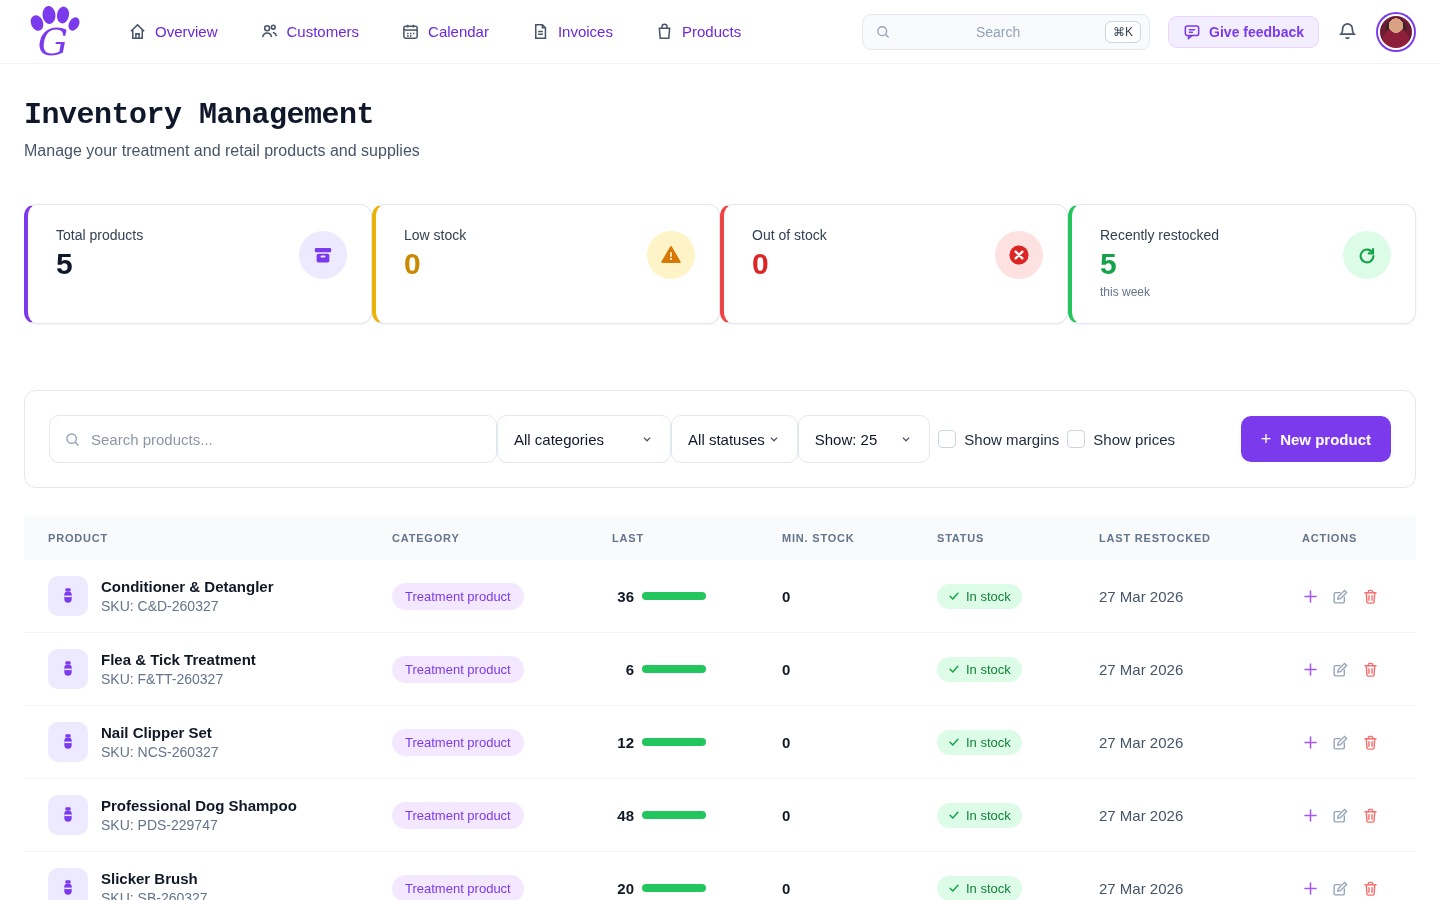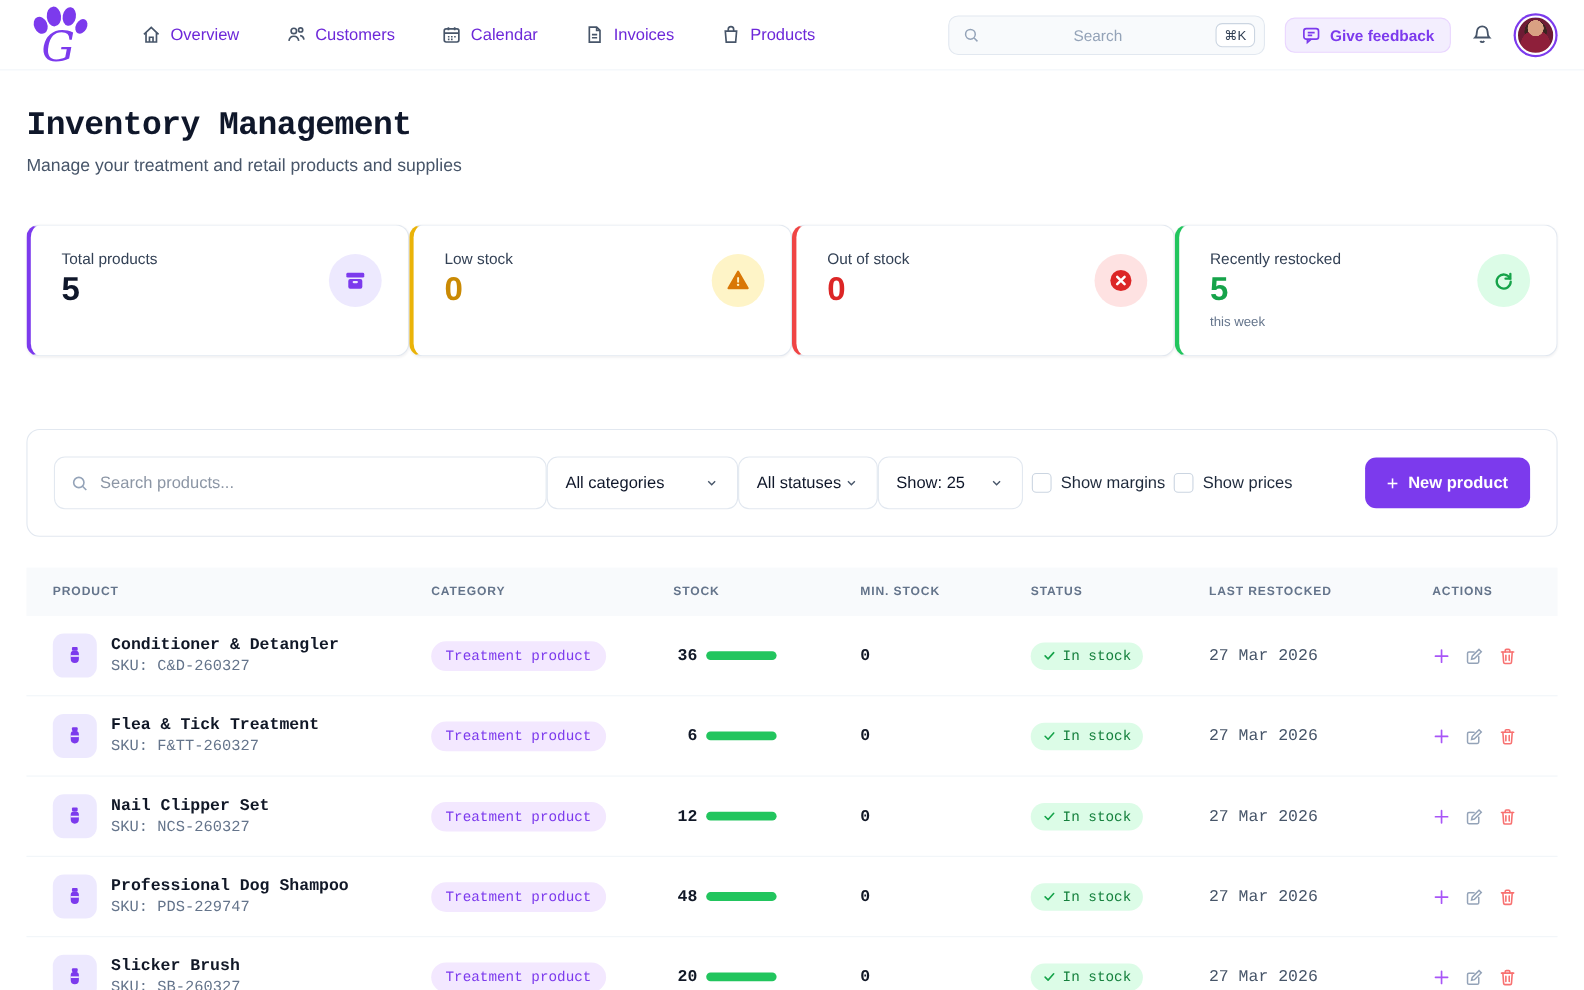--- a/index.html
+++ b/index.html
@@ -72,21 +72,21 @@
     font-family:"Liberation Sans", sans-serif; }
   .new-product-btn .plus { font-size:18px; font-weight:400; }
 
   
   .table { margin-top:28px; }
   .t-head, .t-row { display:grid;
     grid-template-columns:344px 220px 170px 155px 162px 203px 1fr;
     align-items:center; padding:0 24px; }
   .t-head { background:#f8fafc; height:44px; }
   .t-head div { font-size:11px; font-weight:700; letter-spacing:.8px; color:#64748b; }
-  .t-row { height:73px; border-bottom:1px solid #f1f5f9;font-family:Liberation Mono, monospace; }
+  .t-row { height:73px; border-bottom:1px solid #f1f5f9; }
   .prod-cell { display:flex; align-items:center; gap:13px; }
   .prod-icon { width:40px; height:40px; border-radius:10px; background:#ede9fe;
     display:flex; align-items:center; justify-content:center; flex:none; }
   .prod-name { font-size:15px; font-weight:600; color:#111827; }
   .prod-sku { font-size:14px; color:#64748b; margin-top:3px; }
   .cat-badge { display:inline-block; background:#f3e8ff; color:#7c3aed; font-size:13px;
     font-weight:500; padding:6px 13px; border-radius:999px; }
   .stock-cell { display:flex; align-items:center; gap:8px; }
   .stock-num { width:22px; text-align:right; font-size:15px; font-weight:600; color:#111827; }
   .stock-bar { width:64px; height:8px; border-radius:4px; background:#22c55e; }
@@ -300,21 +300,21 @@
     <button class="new-product-btn">
       <span class="plus">+</span>
       <span>New product</span>
     </button>
   </div>
 
   <div class="table">
     <div class="t-head">
       <div>PRODUCT</div>
       <div>CATEGORY</div>
-      <div>STOCK</div>
+      <div>LAST</div>
       <div>MIN. STOCK</div>
       <div>STATUS</div>
       <div>LAST RESTOCKED</div>
       <div>ACTIONS</div>
     </div>
     <div>
   <div class="t-row">
     <div class="prod-cell">
       <span class="prod-icon">
         <svg width="20" height="20" viewBox="0 0 20 20">

